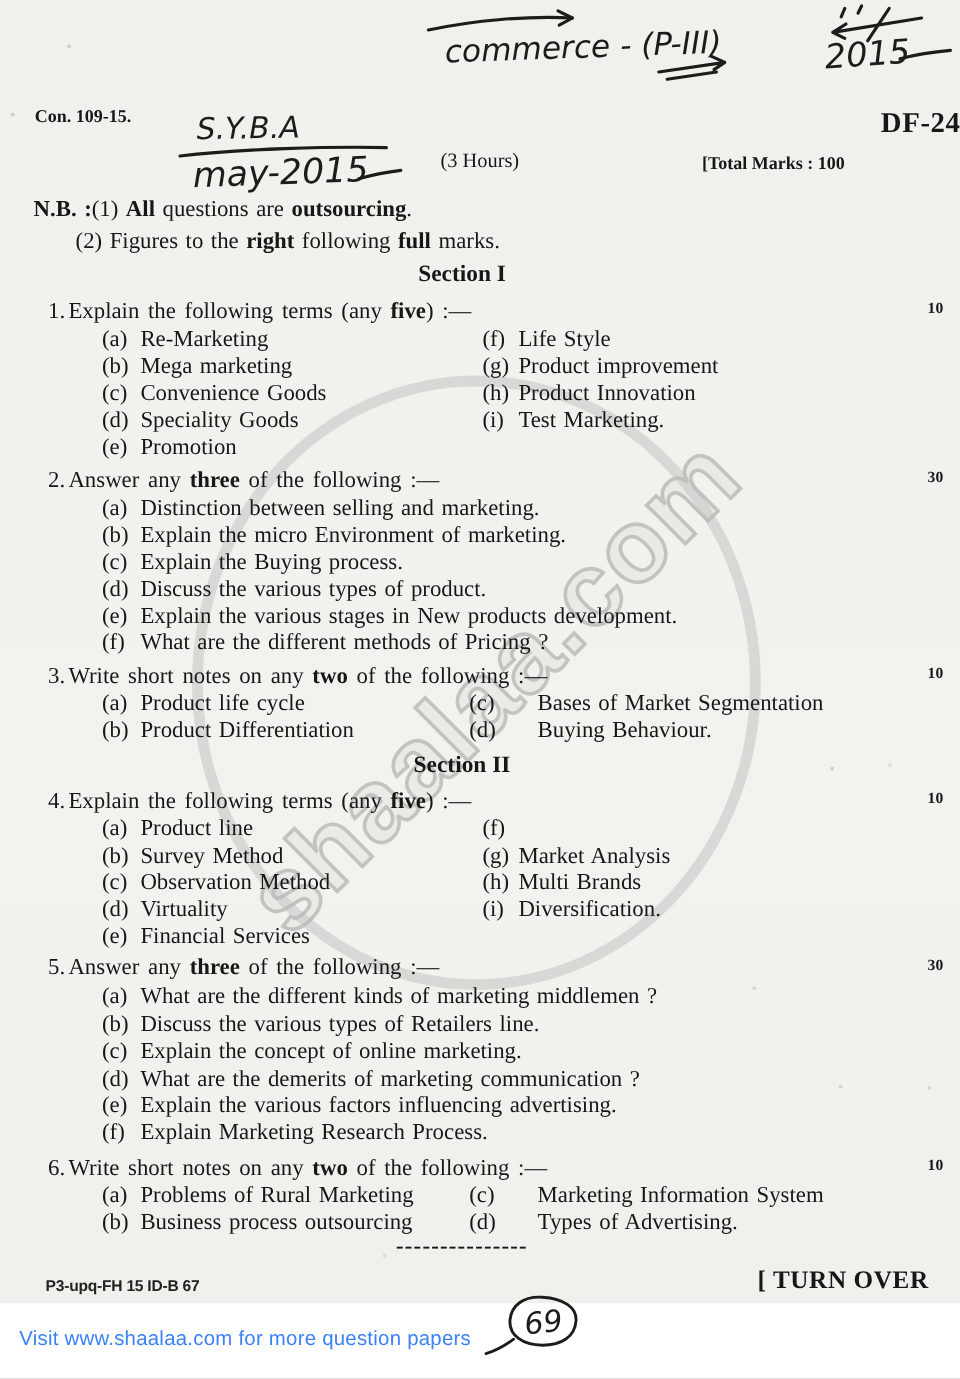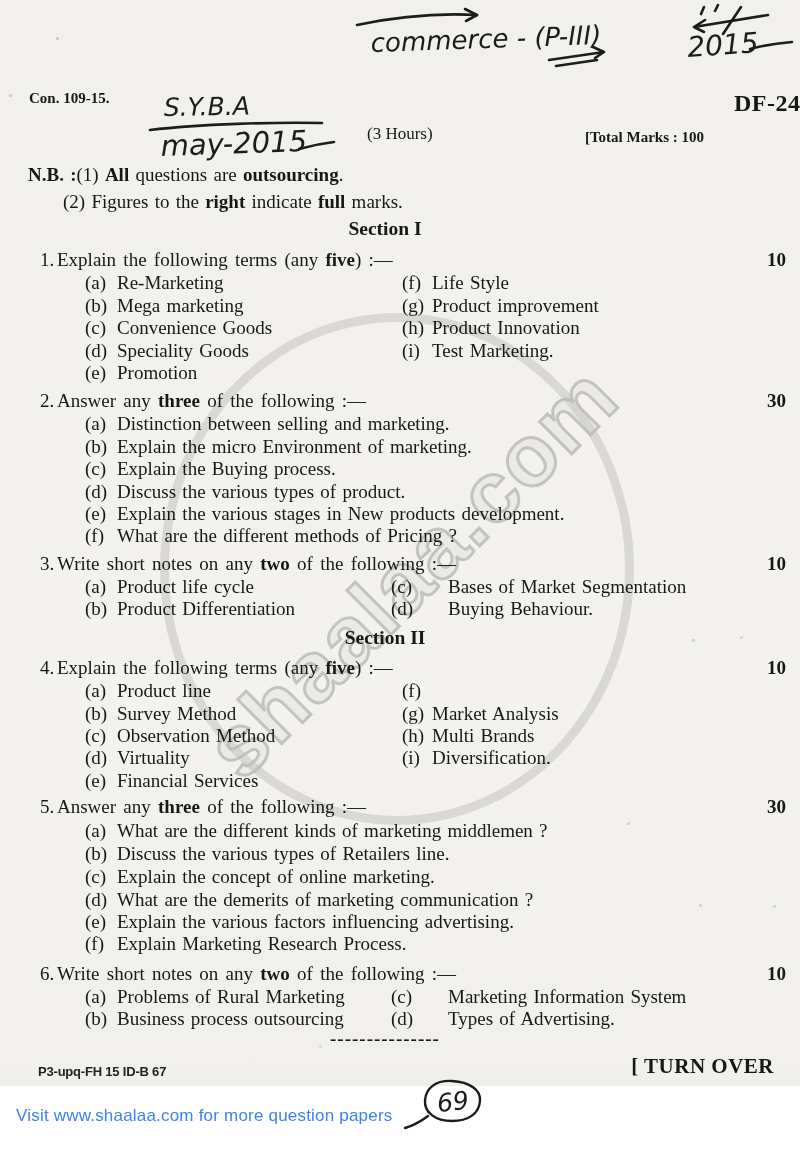--- a/index.html
+++ b/index.html
@@ -17,21 +17,21 @@
   .ln{position:absolute;left:0;width:100%;height:24px;z-index:2;}
   .ln > span{position:absolute;white-space:nowrap;}
   .t{font-size:19px;word-spacing:1.5px;}
   .qh{font-size:19px;word-spacing:2.5px;}
   .sec{position:absolute;left:0;width:770px;text-align:center;font-weight:bold;font-size:19.5px;z-index:2;}
   .hdr-bold{font-weight:bold;font-size:15px;}
   .code{font-weight:bold;font-size:24px;letter-spacing:.5px;margin-left:44px;}
   .hours{font-size:17px;}
   .qno{left:40px;}
   .qp{left:57px;}
-  .marks{left:748px;width:38px;text-align:right;font-weight:bold;font-size:19px;}
+  .marks{left:748px;width:38px;text-align:right;font-weight:bold;font-size:13px;}
   .lbl-l{left:85px;}  .txt-l{left:117px;}
   .lbl-r{left:402px;} .txt-r{left:432px;}
   .lbl-r2{left:391px;}.txt-r2{left:448px;}
   .dashes{position:absolute;left:330px;top:1028px;font-weight:bold;font-size:19px;letter-spacing:1px;z-index:2;}
   .printcode{position:absolute;left:38px;top:1064px;font-family:"Liberation Sans",sans-serif;
              font-size:13px;font-weight:bold;letter-spacing:-.2px;color:#222;z-index:2;}
   .turnover{position:absolute;right:26px;top:1054px;font-weight:bold;font-size:21px;letter-spacing:.5px;z-index:2;}
   
   .bottom{position:absolute;left:0;top:1086px;width:800px;height:63px;background:#ffffff;z-index:4;}
   .visit{position:absolute;left:16px;top:20px;font-family:"Liberation Sans",sans-serif;
@@ -62,21 +62,21 @@
     <span class="hdr-bold" style="left:585px">[Total Marks : 100</span>
   </div>
   <div class="ln" style="top:124px">
     <span class="hours" style="left:367px">(3 Hours)</span>
   </div>
 
   <div class="ln" style="top:164px">
     <span class="t" style="left:28px"><b>N.B. :</b><span>(1) </span><b>All</b><span> questions are </span><b>outsourcing</b><span>.</span></span>
   </div>
   <div class="ln" style="top:191px">
-    <span class="t" style="left:63px"><span>(2) </span><span>Figures to the </span><b>right</b><span> indicate </span><b>full</b><span> marks.</span></span>
+    <span class="t" style="left:63px"><span>(2) </span><span>Figures to the </span><b>right</b><span> following </span><b>full</b><span> marks.</span></span>
   </div>
 
   <div class="sec" style="top:218px">Section I</div>
 
   <div class="ln" style="top:249px">
     <span class="t qno">1.</span>
     <span class="qh qp"><span>Explain the following terms (any </span><b>five</b><span>) :—</span></span>
     <span class="marks">10</span>
   </div>
   <div class="ln" style="top:272px">

